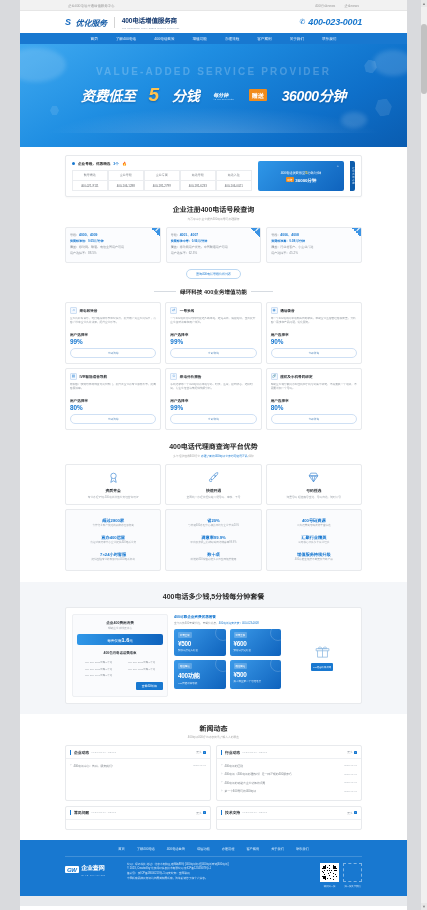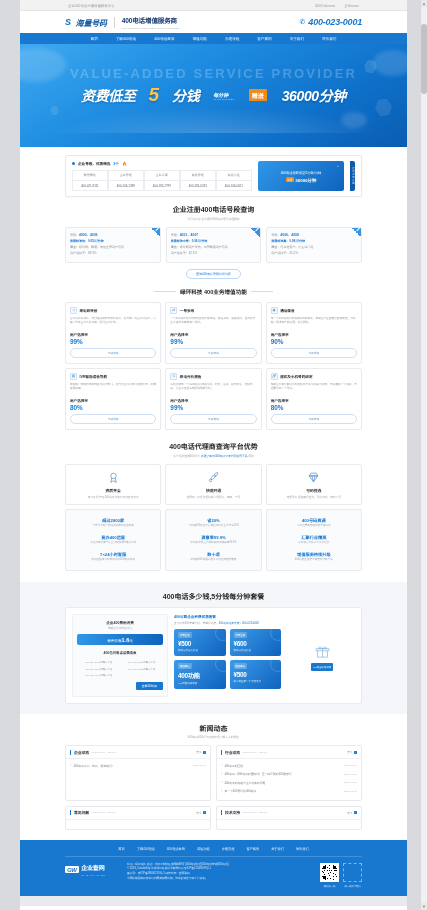--- a/index.html
+++ b/index.html
@@ -52,21 +52,21 @@
   .hero .b2 { width:40px; height:26px; right:-6px; top:6px; filter:blur(2px); }
   .hero .b3 { width:26px; height:16px; right:40px; top:68px; filter:blur(2px);}
   .hero .hexa { position:absolute; width:13px; height:13px; background:rgba(255,255,255,.12);
                 clip-path:polygon(25% 0,75% 0,100% 50%,75% 100%,25% 100%,0 50%); }
   .hero .h1 { right:30px; top:16px; transform:rotate(12deg); }
   .hero .h2 { right:15px; top:55px; width:17px; height:17px; transform:rotate(-8deg); background:rgba(255,255,255,.10); }
   .hero .h3 { left:30px; top:62px; width:9px; height:9px; background:rgba(255,255,255,.10); }
   .hero .wave { position:absolute; left:0; right:0; bottom:14px; height:30px;
                 background:radial-gradient(ellipse at 50% 120%, rgba(255,255,255,.22), rgba(255,255,255,0) 62%); }
   .hero-ghost { position:absolute; left:0; right:0; top:22px; text-align:center;
-                font-size:13px; font-weight:bold; letter-spacing:2.2px;
+                font-size:10px; font-weight:bold; letter-spacing:2.2px;
                 color:rgba(255,255,255,.22); }
   .hero-main { position:absolute; left:0; right:0; top:40px; display:flex;
                align-items:center; justify-content:center; gap:13px; }
   .hm-1 { font-size:14px; font-weight:bold; color:#fff; font-style:italic; letter-spacing:-0.4px;
           text-shadow:0 1px 2px rgba(8,60,120,.45); }
   .hm-five { font-size:19px; font-weight:bold; font-style:italic; color:#ffc24d;
              text-shadow:0 1px 2px rgba(8,60,120,.45); }
   .hm-permin { display:flex; flex-direction:column; justify-content:center; margin:0 2px 0 1px; }
   .hm-permin .cn { font-size:5px; font-weight:bold; color:#fff; font-style:italic; }
   .hm-permin .en { font-size:2.2px; color:#cfe6fb; letter-spacing:.2px; }
@@ -241,21 +241,21 @@
       <span>企业400电话开通增值服务中心</span>
       <span class="topbar-right">
         <span>400行业news</span>
         <span>企业news</span>
       </span>
     </div>
 
     <div class="header">
       <div class="brand">
         <span class="logo-mark">S</span>
-        <span class="logo-name">海量号码</span>
+        <span class="logo-name">优化服务</span>
         <span class="brand-divider"></span>
         <span>
           <span class="brand-slogan-main">400电话增值服务商</span><br>
           <span class="brand-slogan-sub">400 Telephone value-added service enterprise</span>
         </span>
       </div>
       <div class="hdr-phone">
         <span class="ph-icon">✆</span>
         <span class="ph-num">400-023-0001</span>
       </div>

